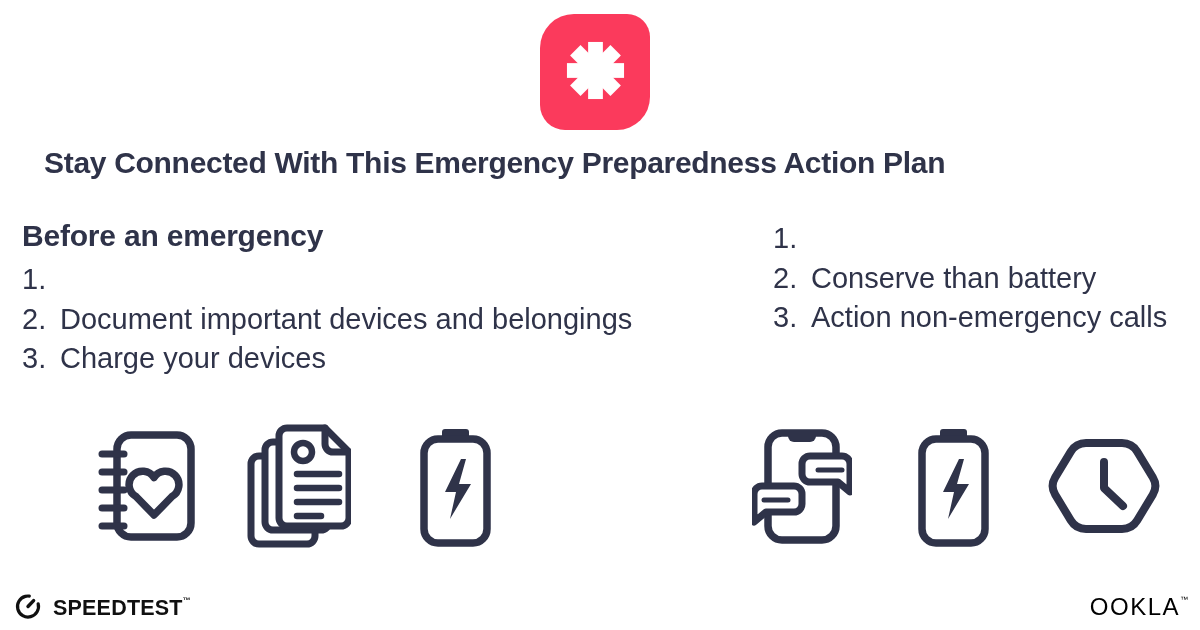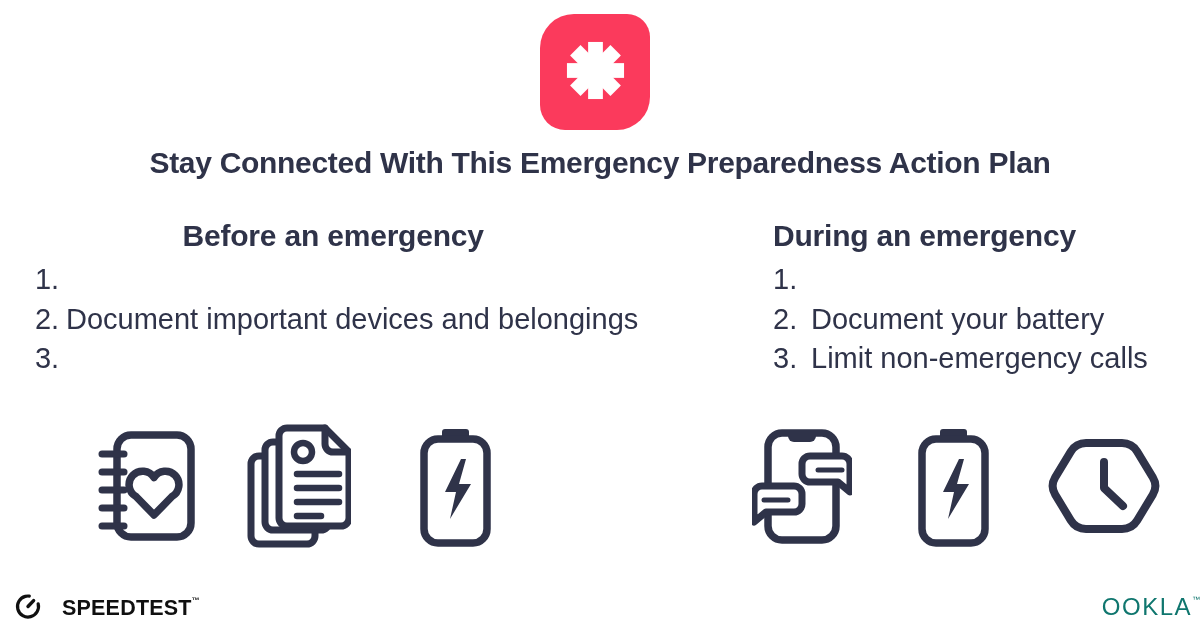--- a/index.html
+++ b/index.html
@@ -9,49 +9,49 @@
     font-family:"Liberation Sans","DejaVu Sans",sans-serif;
   }
   
   .top-badge{
     position:absolute;left:540px;top:14px;width:110px;height:116px;
     background:#FB3A5C;border-radius:34px 23px 33px 25px;
     display:flex;align-items:center;justify-content:center;
   }
   
   .main-title{
-    position:absolute;left:0;right:0;top:146px;text-align:center;
-    font-size:30px;font-weight:bold;letter-spacing:-0.3px;
+    position:absolute;left:0;right:0;top:146px;text-align:left;
+    font-size:30px;font-weight:bold;letter-spacing:-0.3px;padding-left:44px;
   }
   
   .col{position:absolute;top:219px;}
-  .col-left{left:28px;text-align:center;}
+  .col-left{left:22px;}
   .col-right{left:773px;}
   .col-heading{font-size:30px;font-weight:bold;letter-spacing:-0.2px;margin:0 0 7px 0;}
   .list{margin:0;padding:0;list-style:none;}
   .item{display:flex;font-size:29px;line-height:39.5px;}
   .item .num{width:38px;flex:none;}
   
   .icon{position:absolute;}
   .ic-notebook{left:98px;top:431px;}
   .ic-papers{left:247px;top:424px;}
   .ic-battery-1{left:417px;top:429px;}
   .ic-phone{left:752px;top:429px;}
   .ic-battery-2{left:915px;top:429px;}
   .ic-clock{left:1045px;top:436px;}
   .icon svg{display:block;}
   
   .speedtest{
-    position:absolute;left:14px;top:592px;display:flex;align-items:center;gap:20px;
+    position:absolute;left:14px;top:592px;display:flex;align-items:center;gap:11px;
     color:#101010;
   }
   .speedtest-word{font-size:21.5px;font-weight:bold;letter-spacing:0.2px;line-height:28px;}
   .tm{font-size:8px;vertical-align:top;position:relative;top:-7px;letter-spacing:0;}
   .ookla{
-    position:absolute;right:0;top:594px;color:#0f766e;
+    position:absolute;right:12px;top:594px;color:#000000;
     font-size:24px;font-weight:normal;letter-spacing:1.5px;line-height:26px;
   }
 </style>
 </head>
 <body>
 
 <div class="top-badge">
   <span>
     <svg width="63" height="63" viewBox="0 0 64 64">
       <g fill="#ffffff">
@@ -71,37 +71,37 @@
   <div class="list">
     <div class="item">
       <span class="num">1.</span>
     </div>
     <div class="item">
       <span class="num">2.</span>
       <span>Document important devices and belongings</span>
     </div>
     <div class="item">
       <span class="num">3.</span>
+      <span>Charge your devices</span>
     </div>
   </div>
 </div>
 
 <div class="col col-right">
-  <h2 class="col-heading">During an emergency</h2>
   <div class="list">
     <div class="item">
       <span class="num">1.</span>
     </div>
     <div class="item">
       <span class="num">2.</span>
-      <span>Document your battery</span>
+      <span>Conserve than battery</span>
     </div>
     <div class="item">
       <span class="num">3.</span>
-      <span>Limit non-emergency calls</span>
+      <span>Action non-emergency calls</span>
     </div>
   </div>
 </div>
 
 <div class="icon ic-notebook">
   <svg width="97" height="110" viewBox="0 0 97 110" fill="none" stroke="#2F3349" stroke-width="7.5" stroke-linecap="round" stroke-linejoin="round">
     <rect x="19" y="4" width="74" height="102" rx="14"></rect>
     <g stroke-width="7">
       <line x1="4" y1="23" x2="26" y2="23"></line>
       <line x1="4" y1="41" x2="26" y2="41"></line>

